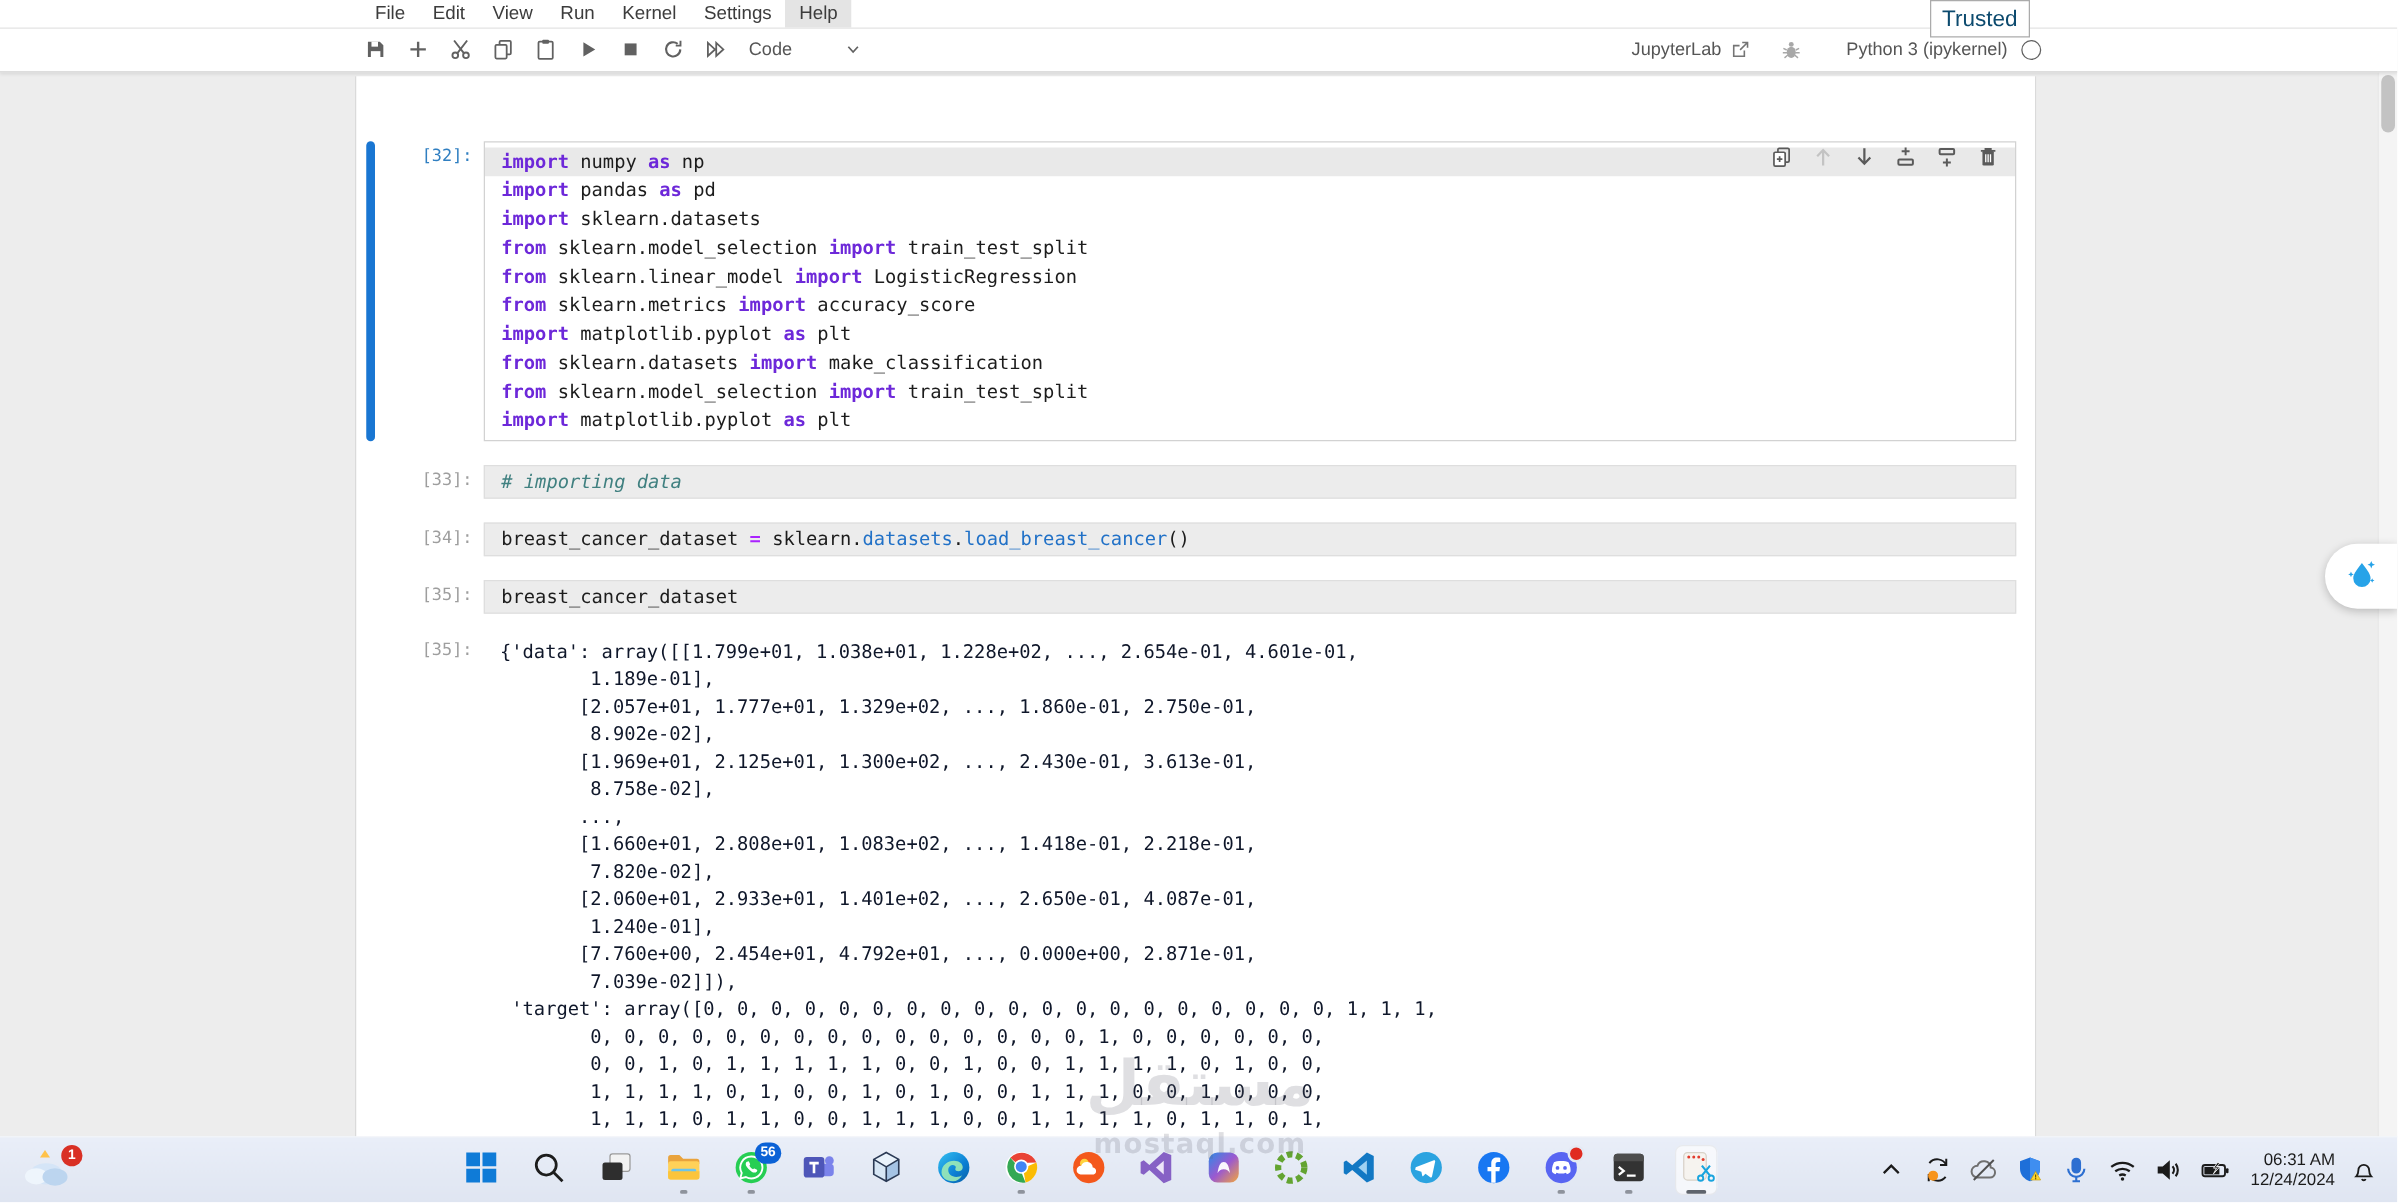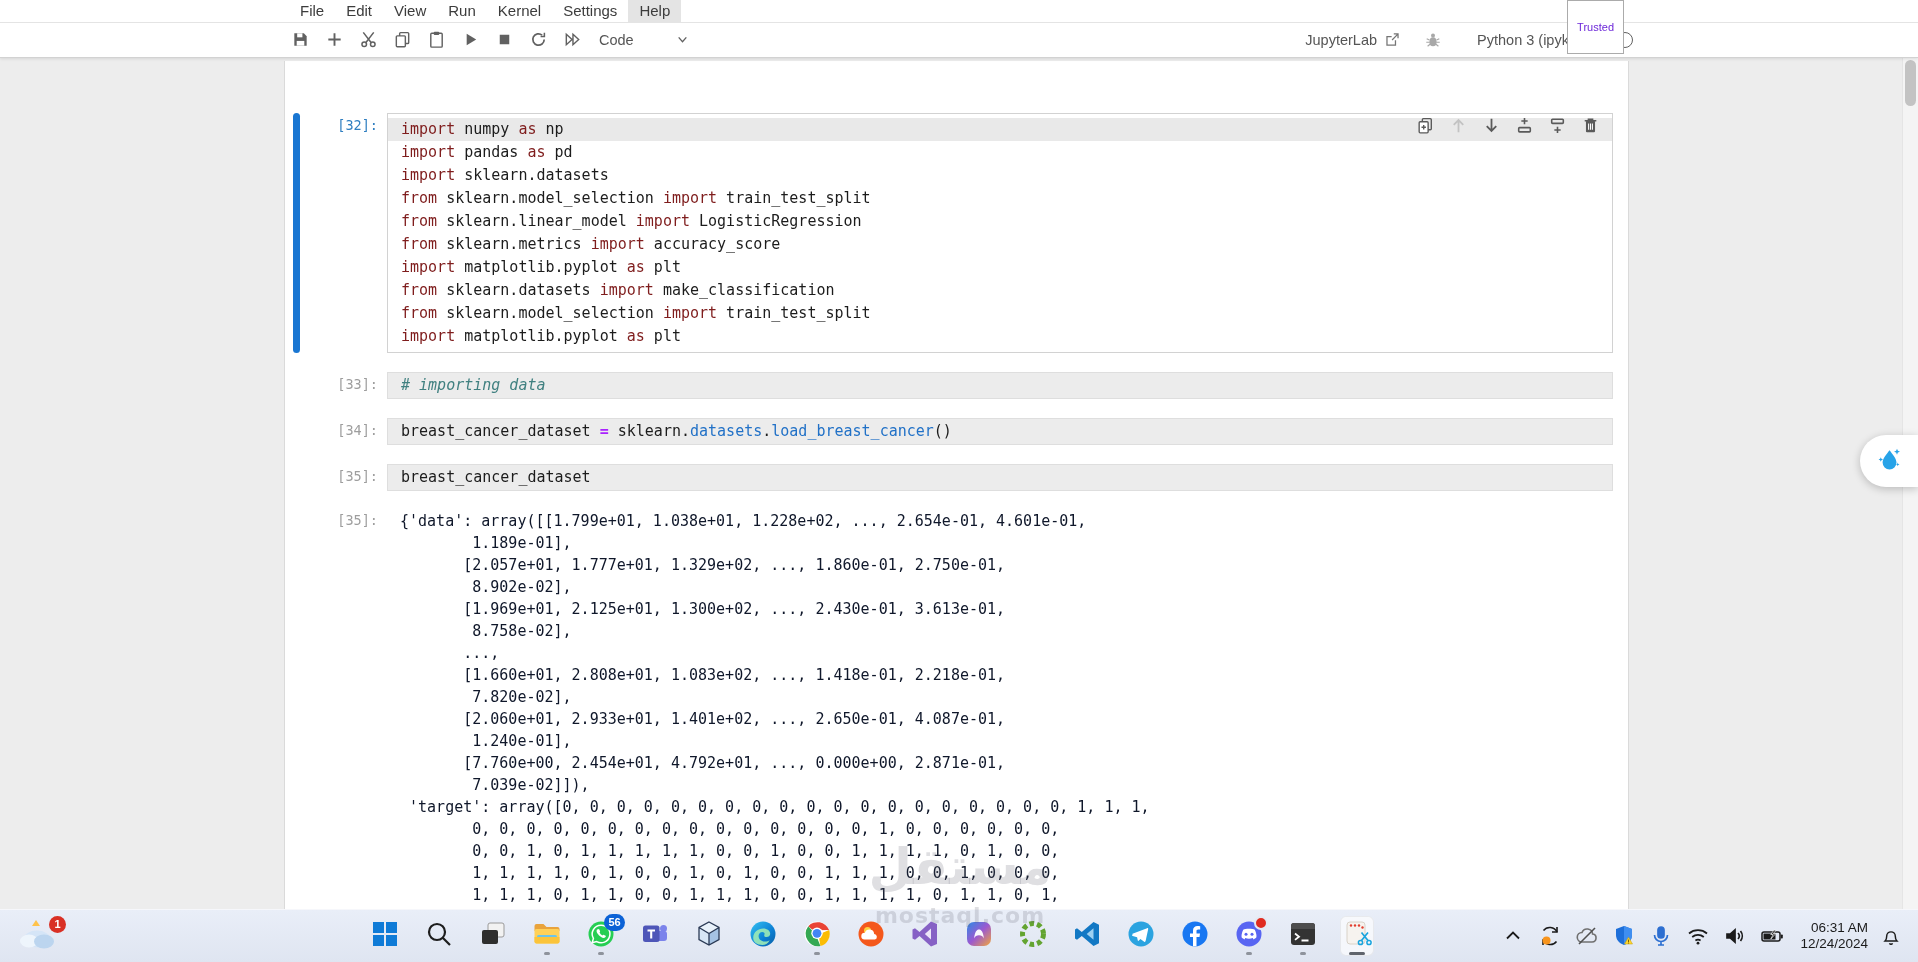--- a/index.html
+++ b/index.html
@@ -3,21 +3,21 @@
 <meta charset="utf-8">
 <style>
   html,body{margin:0;padding:0;background:#fff;}
   .screen{position:relative;width:1918px;height:962px;overflow:hidden;font-family:"Liberation Sans",sans-serif;background:#fff;}
 
   
   .menubar{position:absolute;top:0;left:0;right:0;height:22px;background:#fff;border-bottom:1px solid #e4e4e4;display:flex;align-items:center;font-size:15px;color:#3c3c3c;z-index:6;}
   #menus{display:flex;margin-left:289px;height:22px;align-items:center;}
   .menu-item{padding:0 11px;height:22px;line-height:22px;cursor:default;}
   .menu-item.active{background:#e4e4e4;}
-  .trusted{position:absolute;right:294px;top:0;height:20px;line-height:20px;padding:16px 9px;border:1px solid #ababab;font-size:11px;color:#6d28d9;background:#fff;}
+  .trusted{position:absolute;right:294px;top:0;height:20px;line-height:20px;padding:4px 9px;border:1px solid #ababab;font-size:18px;color:#0c4a6e;background:#fff;}
 
   
   .toolbar{position:absolute;top:22px;left:0;right:0;height:35px;background:#fff;border-bottom:1px solid #d2d2d2;box-shadow:0 1px 3px rgba(0,0,0,0.10);display:flex;align-items:center;z-index:5;}
   .tb-left{display:flex;align-items:center;margin-left:290px;gap:13px;}
   .tb-btn{width:21px;height:21px;display:flex;align-items:center;justify-content:center;}
   .tb-btn svg{width:19px;height:19px;}
   .celltype{display:flex;align-items:center;margin-left:16px;font-size:14.5px;color:#555;}
   .celltype .chev{margin-left:40px;width:17px;height:17px;}
   .tb-right{position:absolute;right:285px;display:flex;align-items:center;height:35px;font-size:14.5px;color:#555;}
   .tb-right .ext{width:17px;height:17px;margin-left:7px;}
@@ -31,21 +31,21 @@
   #cells{padding-top:52px;}
   .cell{display:flex;margin-bottom:19px;position:relative;}
   .collapser{width:7px;margin-left:8px;border-radius:4px;background:transparent;flex:none;}
   .cell.active .collapser{background:#1976d2;}
   .prompt{width:78px;flex:none;text-align:right;padding:4px 9px 0 0;font:13.5px "DejaVu Sans Mono",monospace;color:#9e9e9e;}
   .cell.active .prompt{color:#307fc1;}
   .editor{flex:1;margin-right:15px;background:#ececec;border:1px solid #dedede;padding:1px 0;font:15px/23px "DejaVu Sans Mono",monospace;color:#1c1c1c;position:relative;}
   .cell.active .editor{background:#fff;border-color:#d2d2d2;padding:4px 0;}
   .line{padding:0 13px;white-space:pre;}
   .line.active-line{background:#e9e9e9;}
-  .tok-kw{color:#7f1d1d;font-weight:normal;}
+  .tok-kw{color:#6d28d9;font-weight:bold;}
   .tok-op{color:#aa22ff;font-weight:bold;}
   .tok-prop{color:#2171c7;}
   .tok-cm{color:#408080;font-style:italic;}
   .cell-toolbar{position:absolute;top:2px;right:12px;display:flex;gap:14px;align-items:center;}
   .ctb{width:19px;height:19px;}
   .ctb svg{width:19px;height:19px;}
 
   .output{display:flex;margin-top:14px;}
   .output pre{margin:0;font:15px/22px "DejaVu Sans Mono",monospace;color:#0f172a;padding-left:13px;white-space:pre;}
   .output .prompt{padding-top:2px;}

